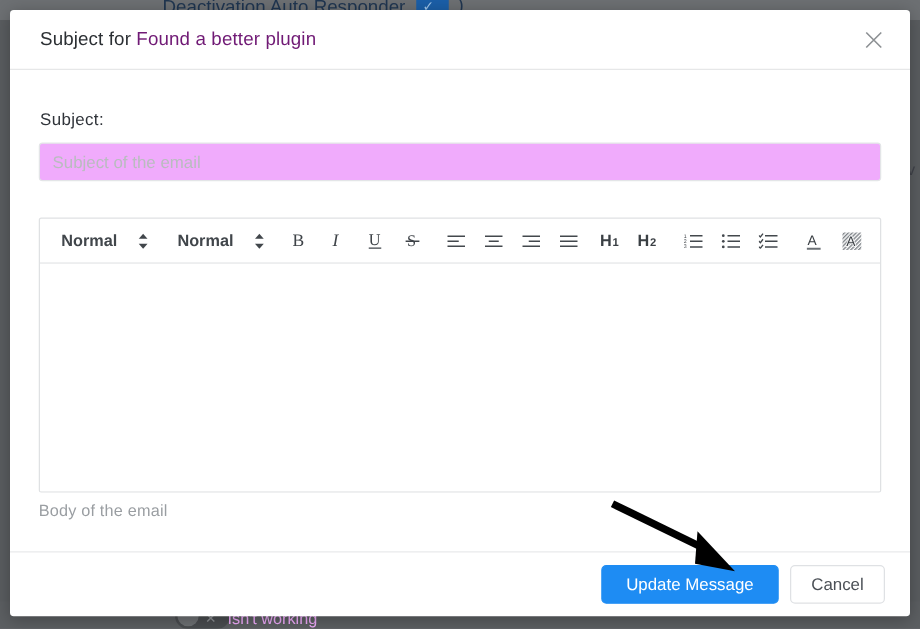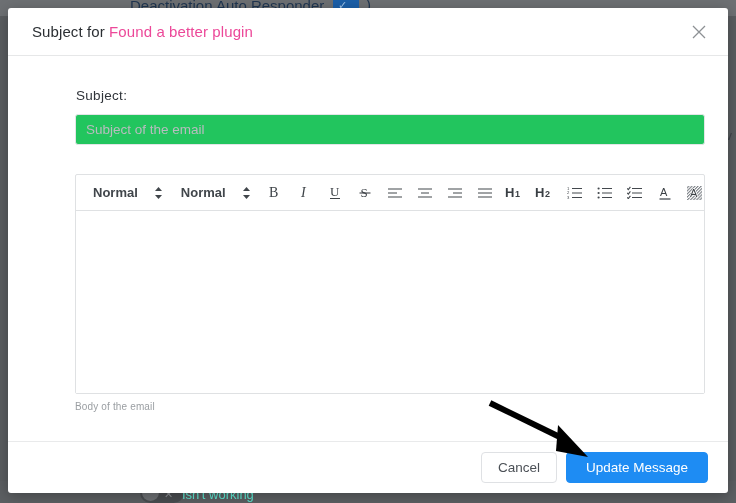--- a/index.html
+++ b/index.html
@@ -70,21 +70,21 @@
     position: absolute;
     left: 366px;
     top: -4px;
     font-size: 15px;
     color: #1f3550;
   }
   .bg-text-bottom {
     left: 182px;
     bottom: 1px;
     font-size: 13px;
-    color: #5eead4;
+    color: #f0abfc;
   }
   .bg-toggle {
     position: absolute;
     left: 140px;
     bottom: 0px;
     width: 44px;
     height: 21px;
     border-radius: 11px;
     background: #4a4d50;
   }
@@ -145,62 +145,61 @@
     padding: 0 16px 0 24px;
     box-sizing: border-box;
   }
   .modal-title {
     font-size: 15px;
     color: #2b2f33;
     letter-spacing: 0.1px;
     white-space: nowrap;
   }
   .modal-title-link {
-    color: #ec4899;
+    color: #701a75;
     cursor: pointer;
   }
   .modal-close {
     margin-left: auto;
     width: 26px;
     height: 26px;
     display: flex;
     align-items: center;
     justify-content: center;
     cursor: pointer;
     color: #8d9194;
   }
   .modal-close svg { display: block; }
 
   
   .modal-body {
     flex: 1 1 auto;
     padding: 32px 23px 0 23px;
     box-sizing: border-box;
     position: relative;
-    margin-left: 44px;
   }
   .field-label {
     font-size: 13.5px;
     color: #30343a;
     letter-spacing: 0.3px;
     margin: 0 0 11px 1px;
   }
   .subject-input {
     display: block;
     width: 100%;
     height: 31px;
     box-sizing: border-box;
     border: 1px solid #e3e5e7;
     border-radius: 3px;
     padding: 4px 10px;
     font-size: 13.5px;
     color: #32363b;
     font-family: "Liberation Sans", sans-serif;
     outline: none;
-    background: #22c55e;
+    background: #f0abfc;
   }
   .subject-input::placeholder {
     color: #b9bcbf;
   }
 
   
   .editor {
     margin-top: 29px;
     border: 1px solid #dfe1e3;
     border-radius: 2px;
@@ -255,21 +254,21 @@
   .tb-gap-d { width: 16px; }
   .tb-gap-e { width: 18px; }
 
   .editor-area {
     height: 182px;
     background: #fff;
     cursor: text;
   }
   .editor-helptext {
     margin-top: 7px;
-    font-size: 10px;
+    font-size: 13px;
     color: #9a9ea2;
     letter-spacing: 0.15px;
   }
 
   
   .modal-footer {
     flex: 0 0 52px;
     height: 52px;
     border-top: 1px solid #e9eaeb;
     display: flex;
@@ -502,22 +501,22 @@
 
       </div>
 
       <div class="editor-area"></div>
     </div>
 
     <div class="editor-helptext">Body of the email</div>
   </div>
 
   <div class="modal-footer">
+    <div class="btn btn-primary">Update Message</div>
     <div class="btn btn-cancel">Cancel</div>
-    <div class="btn btn-primary">Update Message</div>
   </div>
 
 </div>
 
 <svg id="annotation-arrow" viewBox="0 0 140 70">
   <path d="M20 8 L100 47" stroke="#000000" stroke-width="6" stroke-linecap="butt" fill="none"></path>
   <path d="M118 62 L88 30 L86 56 Z" fill="#000000"></path>
 </svg>
 
 </body></html>

